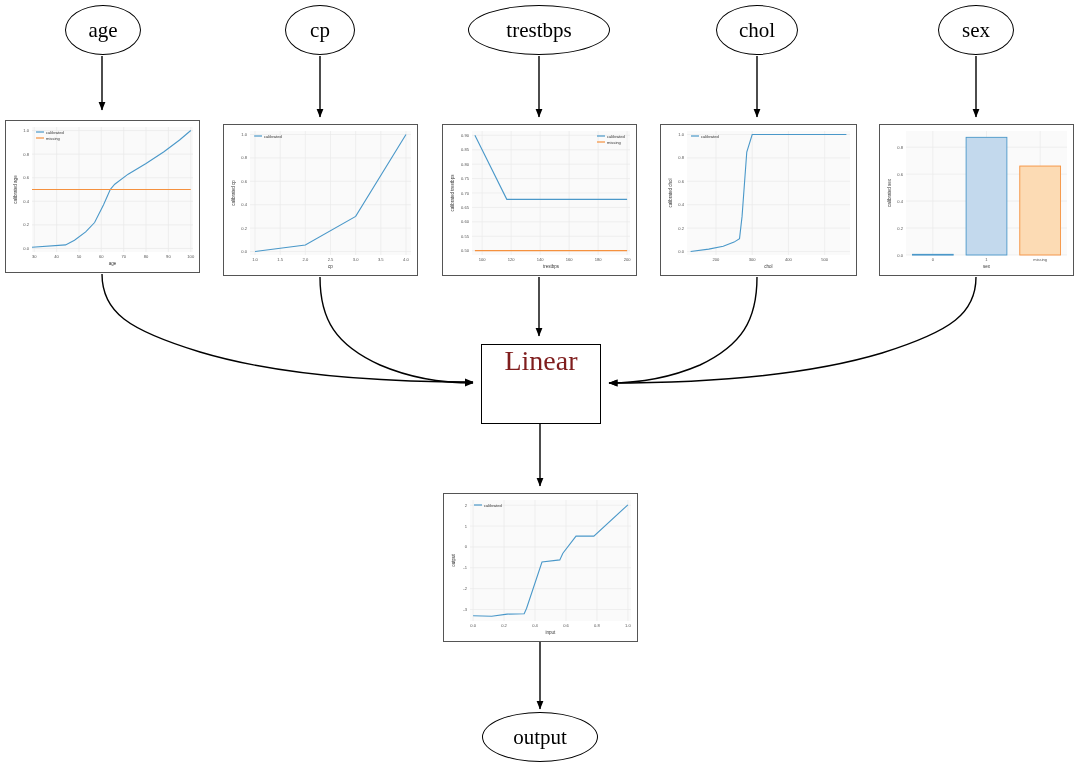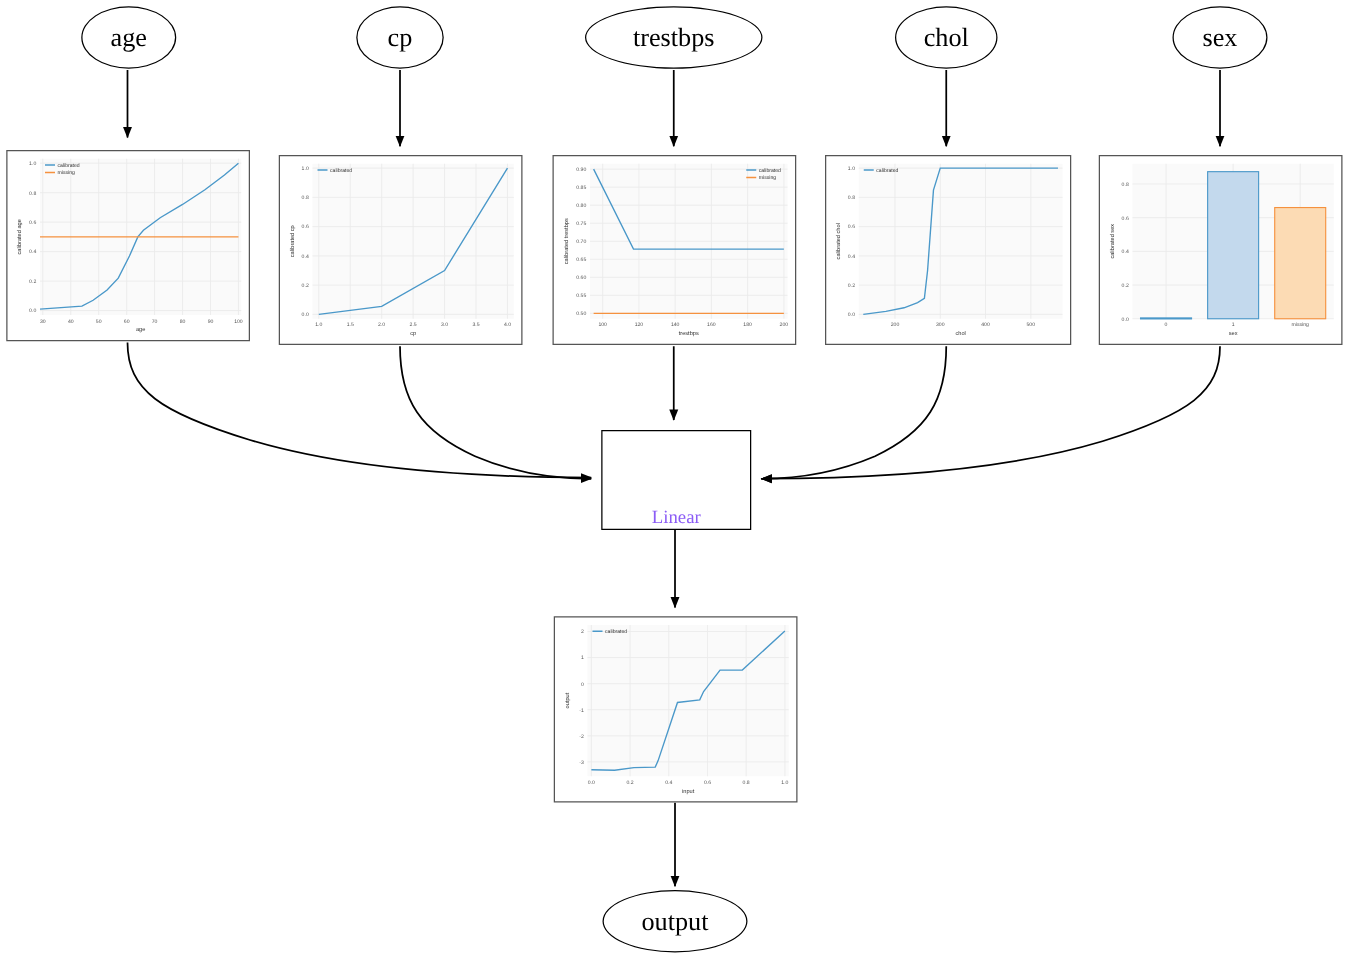--- a/index.html
+++ b/index.html
@@ -31,25 +31,25 @@
     font-family: "Liberation Serif", serif;
     font-size: 21px;
     color: #000;
     box-sizing: border-box;
   }
   .node-box {
     position: absolute;
     border: 1.4px solid #000;
     background: #fff;
     display: flex;
-    align-items: flex-end;
+    align-items: flex-start;
     justify-content: center;
     font-family: "Liberation Serif", serif;
-    font-size: 15px;
-    color: #8b5cf6;
+    font-size: 28px;
+    color: #7f1d1d;
     box-sizing: border-box;
   }
   .chart-panel {
     position: absolute;
     border: 1.6px solid #555555;
     background: #ffffff;
     box-sizing: border-box;
     padding: 0;
   }
   .chart-svg { display: block; }

